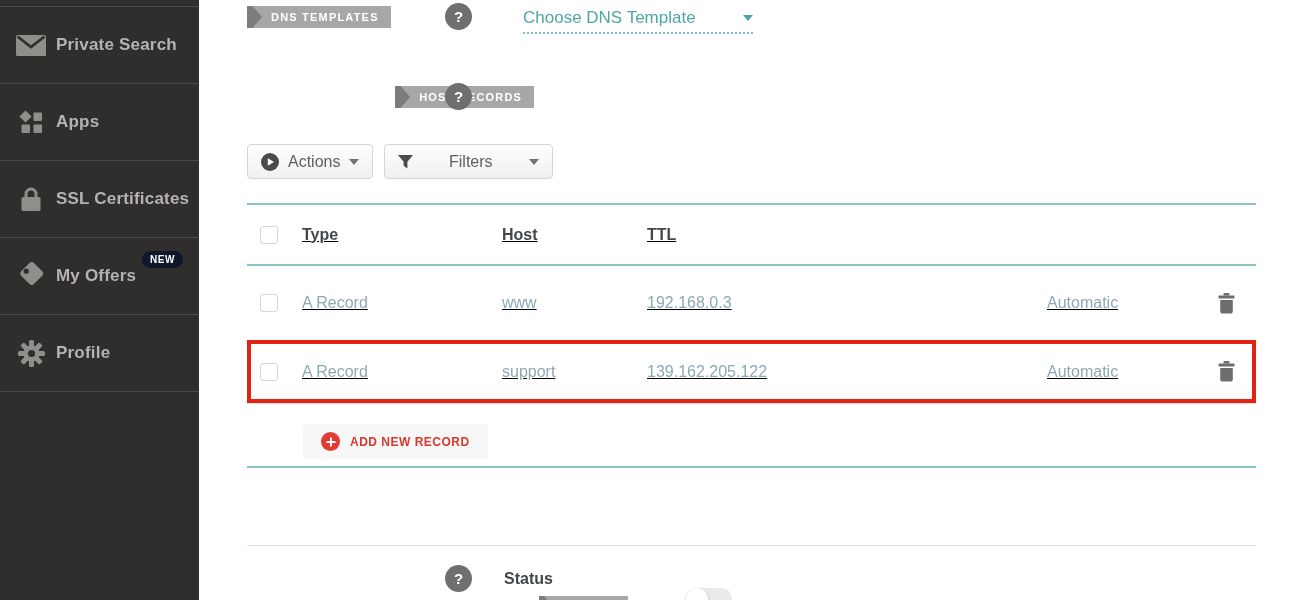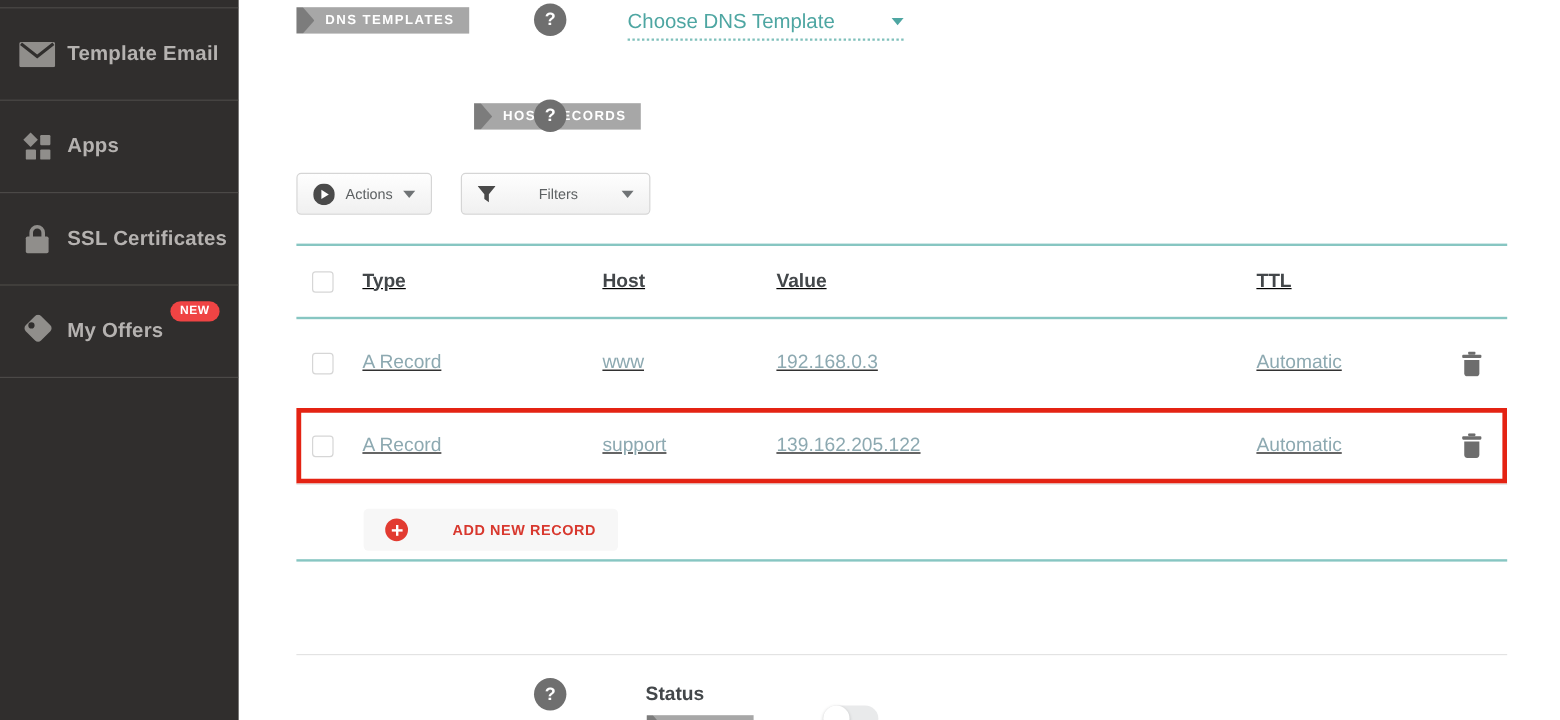--- a/index.html
+++ b/index.html
@@ -6,21 +6,21 @@
   html,body { width:1300px; height:600px; overflow:hidden; background:#fff;
               font-family:"Liberation Sans","DejaVu Sans",sans-serif; }
 
   
   .sidebar { position:absolute; left:0; top:0; width:199px; height:600px; background:#302e2d; }
   .sidebar .top-spacer { height:7px; border-bottom:1px solid #4b4947; }
   .side-item { position:relative; height:77px; border-bottom:1px solid #4b4947;
                display:flex; align-items:center; cursor:pointer; }
   .side-item .icon-box { width:34px; margin-left:14px; display:flex; justify-content:center; color:#908e8b; }
   .side-item .lbl { margin-left:8px; color:#b5b2b0; font-size:17px; font-weight:600; letter-spacing:.2px; }
-  .badge { position:absolute; left:142px; top:13px; background:#ef4444; color:#fff;
+  .badge { position:absolute; left:142px; top:13px; background:#0f172a; color:#fff;
            font-size:10px; font-weight:bold; letter-spacing:.5px; padding:3px 8px; border-radius:9px; }
 
   
   .main { position:absolute; left:199px; top:0; width:1101px; height:600px; background:#fff; }
   .abs { position:absolute; }
 
   
   .ribbon { position:relative; display:inline-block; background:#a7a7a7; color:#fff;
             font-size:11px; font-weight:600; letter-spacing:1.2px; line-height:22px;
             height:22px; padding:0 12px 0 24px; }
@@ -33,21 +33,21 @@
   
   .dropdown { width:230px; height:30px; border-bottom:2px dotted #7fc0bb; cursor:pointer;
               display:flex; align-items:center; justify-content:space-between;margin-left:16px; }
   .dropdown .dd-label { color:#4ea6a2; font-size:17px; }
   .caret { width:0; height:0; border-left:5px solid transparent; border-right:5px solid transparent;
            border-top:6px solid #6f7375; }
   .caret.teal { border-top-color:#4ea6a2; }
 
   
   .tbtn { height:35px; border:1px solid #d5d5d5; border-radius:4px;
-          background:linear-gradient(#fefefe,#f0f0f0); color:#5d6163; font-size:12px;
+          background:linear-gradient(#fefefe,#f0f0f0); color:#5d6163; font-size:16px;
           display:flex; align-items:center; gap:9px; padding:0 13px; cursor:pointer; }
   .search-box { width:247px; height:35px; border:1px solid #dcdcdc; border-radius:4px;
           background:#fff; display:flex; align-items:center; padding:0 10px 0 12px; }
   .search-box input { flex:1; border:none; outline:none; font-size:16px; color:#5d6163;
           font-family:inherit; background:transparent; }
   .search-box input::placeholder { color:#b5b5b5; }
 
   
   .rec-table { width:1009px; border-top:2px solid #87c6c2; }
   .trow { display:grid; grid-template-columns:55px 200px 145px 400px 170px 1fr; align-items:center; }
@@ -61,45 +61,45 @@
   .trash { width:19px; color:#6d6d6d; cursor:pointer; display:flex; }
 
   
   .add-btn { height:35px; background:#f7f7f7; border:none; border-radius:4px; padding:0 18px;
              display:flex; align-items:center; gap:10px; cursor:pointer; }
   .plus-circle { position:relative; width:19px; height:19px; border-radius:50%; background:#e23b31; }
   .plus-circle::before, .plus-circle::after { content:""; position:absolute; left:50%; top:50%;
              transform:translate(-50%,-50%); background:#fff; }
   .plus-circle::before { width:9px; height:2px; }
   .plus-circle::after { width:2px; height:9px; }
-  .add-lbl { color:#d8382e; font-size:12px; font-weight:bold; letter-spacing:.5px;margin-left:27px; }
+  .add-lbl { color:#d8382e; font-size:12px; font-weight:bold; letter-spacing:.5px; }
 
   .teal-line { height:2px; background:#87c6c2; }
   .gray-line { height:1px; background:#e3e3e3; }
 
   
-  .status-lbl { color:#43474a; font-size:16px; font-weight:bold;margin-left:34px; }
+  .status-lbl { color:#43474a; font-size:16px; font-weight:bold; }
   .toggle { width:46px; height:22px; border-radius:11px; background:#e9eaeb; position:relative; cursor:pointer; }
   .toggle .knob { position:absolute; left:0; top:0; width:22px; height:22px; border-radius:50%;
             background:#fff; box-shadow:0 1px 3px rgba(0,0,0,.22); }
 </style>
 </head>
 <body>
 
 <aside class="sidebar">
   <div class="top-spacer"></div>
 
   <div class="side-item">
     <span class="icon-box">
       <svg width="30" height="21" viewBox="0 0 30 21">
           <rect x="0" y="0" width="30" height="21" rx="1.5" fill="currentColor"></rect>
           <polyline points="1.5,1.5 15,12 28.5,1.5" fill="none" stroke="#302e2d" stroke-width="2.6"></polyline>
         </svg>
     </span>
-    <span class="lbl">Template Email</span>
+    <span class="lbl">Private Search</span>
   </div>
 
   <div class="side-item">
     <span class="icon-box">
       <svg width="25" height="25" viewBox="0 0 25 25" fill="currentColor">
           <rect x="2.2" y="2.2" width="8.6" height="8.6" transform="rotate(45 6.5 6.5)"></rect>
           <rect x="14.5" y="2.5" width="8.5" height="8.5" rx="1"></rect>
           <rect x="2.5" y="14.5" width="8.5" height="8.5" rx="1"></rect>
           <rect x="14.5" y="14.5" width="8.5" height="8.5" rx="1"></rect>
         </svg>
@@ -123,20 +123,35 @@
           <g fill="currentColor" transform="rotate(45 15 13)">
             <rect x="5.5" y="2.5" width="18" height="18" rx="3.5"></rect>
           </g>
           <circle cx="10.2" cy="9.2" r="2.6" fill="#302e2d"></circle>
         </svg>
     </span>
     <span class="lbl">My Offers</span>
     <span class="badge">NEW</span>
   </div>
 
+  <div class="side-item">
+    <span class="icon-box">
+      <svg width="27" height="27" viewBox="0 0 27 27" fill="currentColor">
+          <g>
+            <rect x="11" y="0" width="5" height="27" rx="1.5"></rect>
+            <rect x="11" y="0" width="5" height="27" rx="1.5" transform="rotate(45 13.5 13.5)"></rect>
+            <rect x="11" y="0" width="5" height="27" rx="1.5" transform="rotate(90 13.5 13.5)"></rect>
+            <rect x="11" y="0" width="5" height="27" rx="1.5" transform="rotate(135 13.5 13.5)"></rect>
+            <circle cx="13.5" cy="13.5" r="8"></circle>
+          </g>
+          <circle cx="13.5" cy="13.5" r="3.6" fill="#302e2d"></circle>
+        </svg>
+    </span>
+    <span class="lbl">Profile</span>
+  </div>
 </aside>
 
 <main class="main">
 
   
   <span class="ribbon abs" style="left:48px; top:6px;">DNS TEMPLATES</span>
   <div class="help abs" style="left:246px; top:3px;">?</div>
   <div class="dropdown abs" style="left:308px; top:4px;">
     <span class="dd-label">Choose DNS Template</span>
     <span class="caret teal"></span>
@@ -168,21 +183,20 @@
     <span class="caret"></span>
   </button>
 
 
   
   <div class="rec-table abs" style="left:48px; top:203px;text-decoration:underline;">
     <div class="trow thead">
       <span class="cbox"></span>
       <span class="col">Type</span>
       <span class="col">Host</span>
-      <span class="col">Value</span>
       <span class="col">TTL</span>
       <span></span>
     </div>
 
     <div class="trow row1">
       <span class="cbox"></span>
       <span class="cell">A Record</span>
       <span class="cell">www</span>
       <span class="cell">192.168.0.3</span>
       <span class="cell">Automatic</span>

